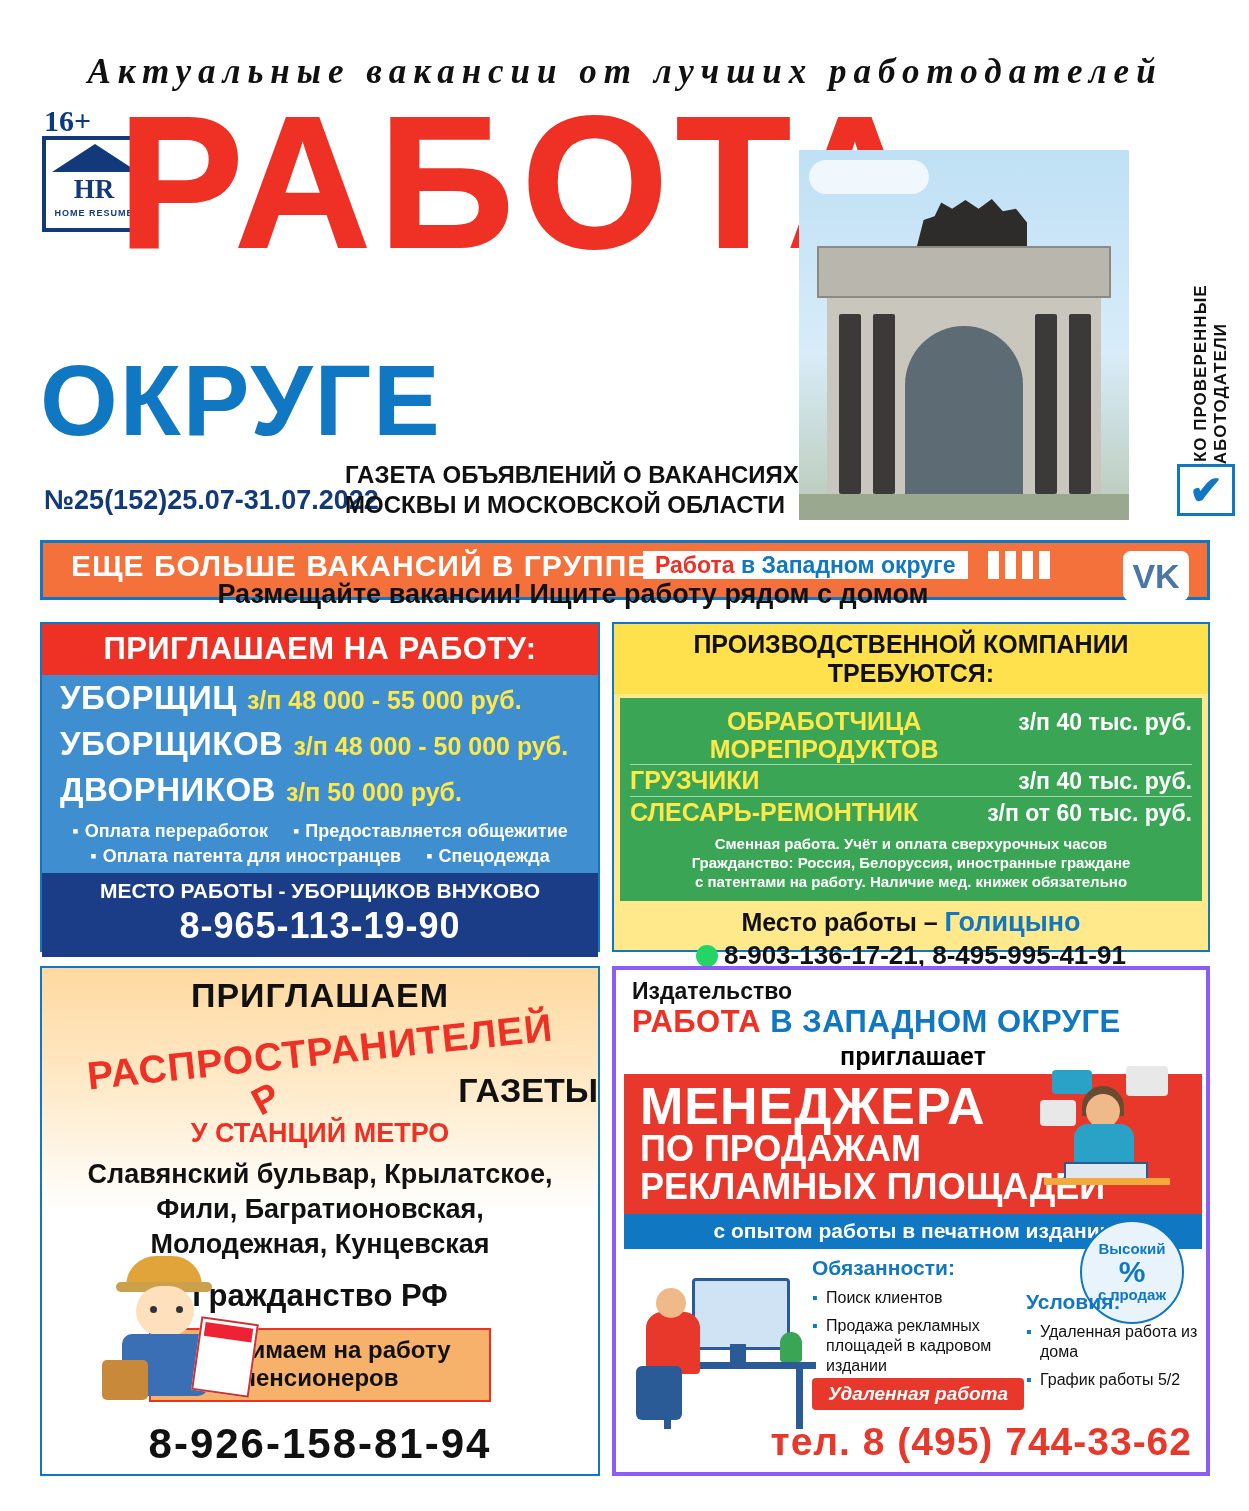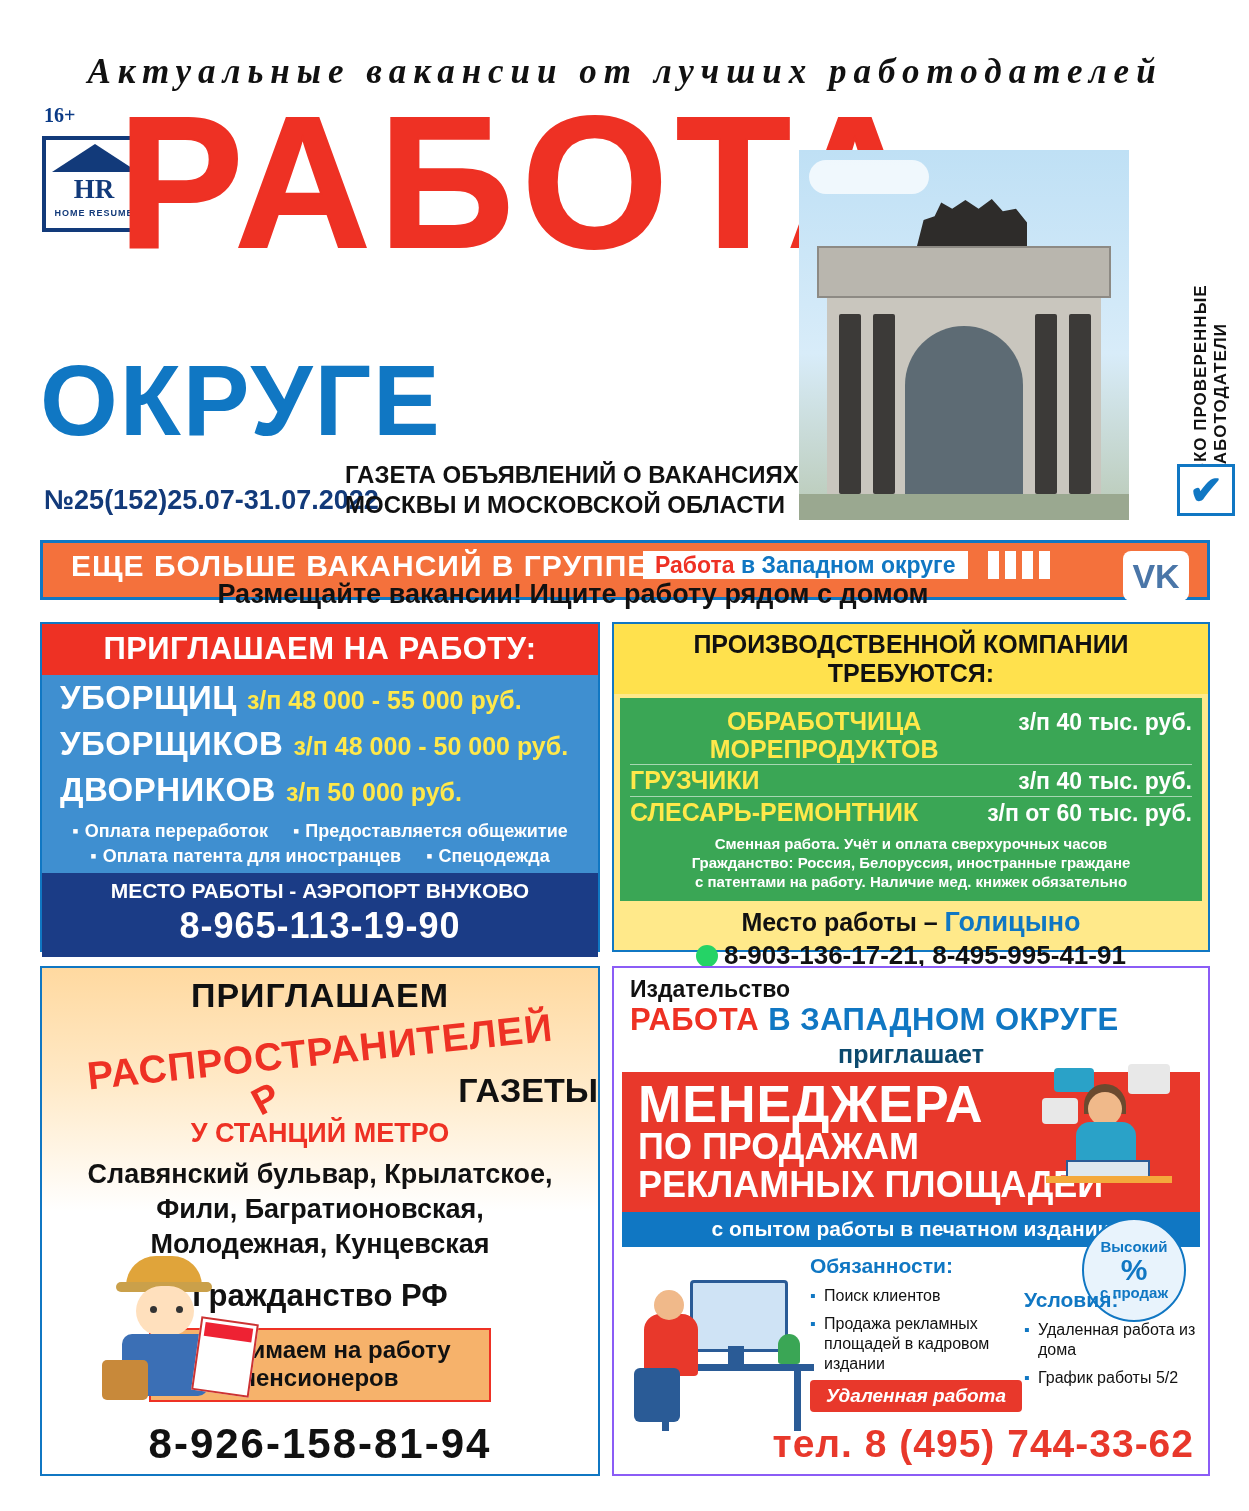--- a/index.html
+++ b/index.html
@@ -18,21 +18,21 @@
   .tagline{
     position:absolute;left:40px;top:52px;width:1170px;
     text-align:center;
     font-family:"Liberation Serif", serif;
     font-style:italic;font-weight:bold;
     font-size:35px;letter-spacing:7px;color:#111;
     white-space:nowrap;
   }
   .age-badge{
     position:absolute;left:44px;top:104px;
-    font-size:20px;font-weight:bold;color:#0a3a86;
+    font-size:30px;font-weight:bold;color:#0a3a86;
     font-family:"Liberation Serif", serif;
   }
   .hr-logo{
     position:absolute;left:42px;top:136px;width:104px;height:96px;
     border:4px solid #123a7a;background:#fff;
     box-sizing:border-box;
   }
   .hr-logo .roof{
     position:absolute;left:6px;top:4px;width:86px;height:28px;
     background:#123a7a;
@@ -195,26 +195,26 @@
   .pm .hat{position:absolute;left:34px;top:0;width:76px;height:30px;background:#e0a43a;border-radius:38px 38px 0 0;}
   .pm .hatbrim{position:absolute;left:24px;top:26px;width:96px;height:10px;background:#caa04a;border-radius:6px;}
   .pm .face{position:absolute;left:44px;top:30px;width:58px;height:50px;background:#ffe0bd;border-radius:26px;}
   .pm .eye{position:absolute;top:50px;width:7px;height:7px;background:#333;border-radius:50%;}
   .pm .body{position:absolute;left:30px;top:78px;width:86px;height:62px;background:#3b6fb5;border-radius:10px;}
   .pm .bag{position:absolute;left:10px;top:104px;width:46px;height:40px;background:#c8893a;border-radius:5px;}
   .pm .paper{position:absolute;left:104px;top:64px;width:54px;height:70px;background:#fff;border:2px solid #c33;transform:rotate(8deg);}
   .pm .paper .ph{position:absolute;left:3px;top:3px;right:3px;height:14px;background:#e23;}
 
   
-  .ad-right2{left:612px;top:966px;width:598px;height:510px;border:2px solid #8b5cf6;background:#fff;}
+  .ad-right2{left:612px;top:966px;width:598px;height:510px;border:4px solid #8b5cf6;background:#fff;}
   .ar2-pub{position:absolute;left:16px;top:8px;font-weight:bold;font-size:23px;color:#111;}
   .ar2-name{position:absolute;left:16px;top:34px;font-weight:bold;font-size:31px;letter-spacing:.5px;}
   .ar2-name .r{color:#ee3124;}
   .ar2-name .b{color:#1077c3;}
-  .ar2-invite{position:absolute;left:0;top:72px;width:594px;text-align:center;font-weight:bold;font-size:25px;color:#0c4a6e;}
+  .ar2-invite{position:absolute;left:0;top:72px;width:594px;text-align:center;font-weight:bold;font-size:25px;color:#000000;}
   .ar2-red{position:absolute;left:8px;top:104px;width:578px;height:140px;background:#e8382b;}
   .ar2-red .l1{position:absolute;left:16px;top:2px;font-weight:bold;font-size:52px;color:#fff;letter-spacing:1px;}
   .ar2-red .l2{position:absolute;left:16px;top:54px;font-weight:bold;font-size:36px;color:#fff;}
   .ar2-red .l3{position:absolute;left:16px;top:92px;font-weight:bold;font-size:36px;color:#fff;}
   .ar2-exp{position:absolute;left:8px;top:244px;width:578px;background:#1077c3;color:#fff;
     text-align:center;font-weight:bold;font-size:21px;padding:5px 0 6px;}
   .ar2-badge{
     position:absolute;right:22px;top:250px;width:104px;height:104px;border-radius:50%;
     background:#e8f3fc;border:2px solid #1077c3;color:#1077c3;text-align:center;
     font-weight:bold;font-size:15px;line-height:18px;padding-top:18px;box-sizing:border-box;
@@ -327,21 +327,21 @@
         <span class="b">Предоставляется общежитие</span>
       </div>
       <div>
         <span class="b">Оплата патента для иностранцев</span>
         &nbsp;&nbsp;&nbsp;
         <span class="b">Спецодежда</span>
       </div>
     </div>
 
     <div class="footer">
-      <div class="place">МЕСТО РАБОТЫ - АЭРОПОРТ ВНУКОВО</div>
+      <div class="place">МЕСТО РАБОТЫ - УБОРЩИКОВ ВНУКОВО</div>
       <div class="phone">8-965-113-19-90</div>
     </div>
   </div>
 
   <div class="block ad-right">
     <div class="hdr">
       <div>ПРОИЗВОДСТВЕННОЙ КОМПАНИИ</div>
       <div>ТРЕБУЮТСЯ:</div>
     </div>
 

